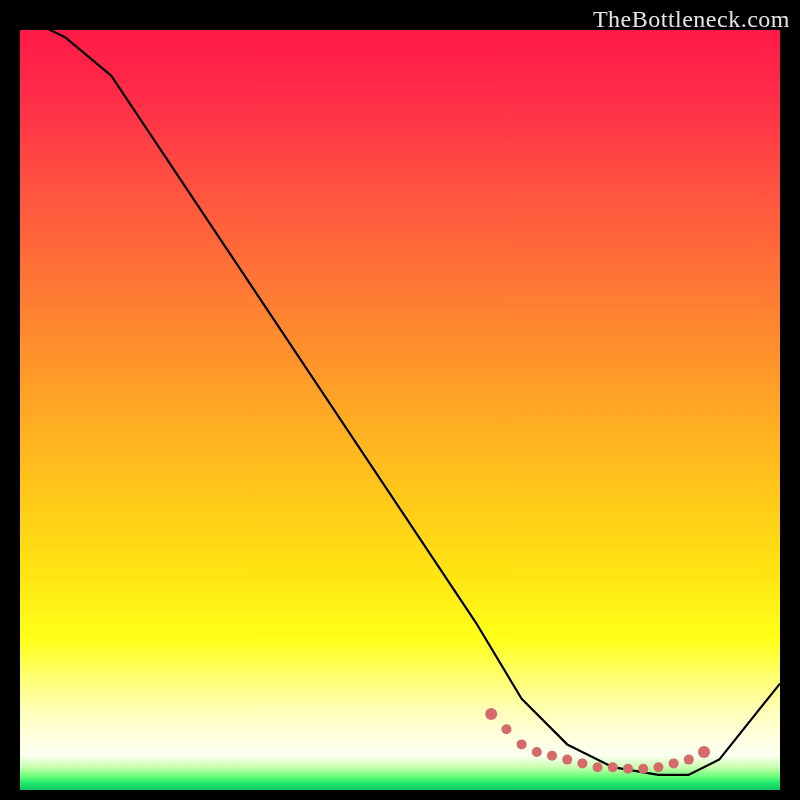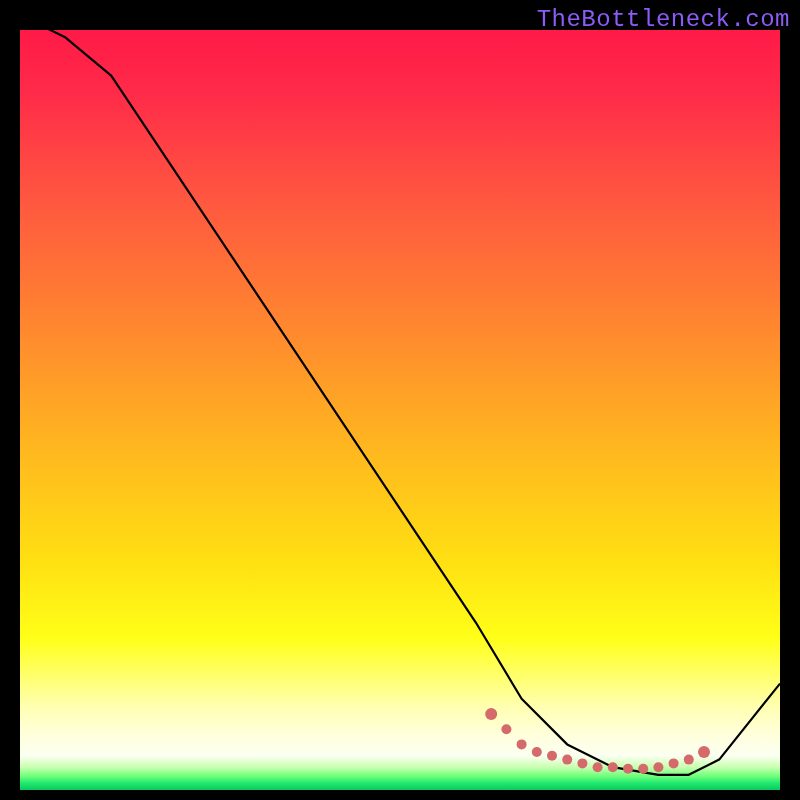--- a/index.html
+++ b/index.html
@@ -7,23 +7,23 @@
   .stage {
     position: relative;
     width: 800px;
     height: 800px;
     background: #000;
   }
   .watermark {
     position: absolute;
     top: 6px;
     right: 10px;
-    font-family: Liberation Mono, monospace;
+    font-family: Liberation Serif, serif;
     font-size: 24px;
-    color: #8b5cf6;
+    color: #e5e5e5;
     letter-spacing: 0.5px;
     z-index: 5;
   }
   .plot {
     position: absolute;
     left: 20px;
     top: 30px;
     width: 760px;
     height: 760px;
     overflow: hidden;

